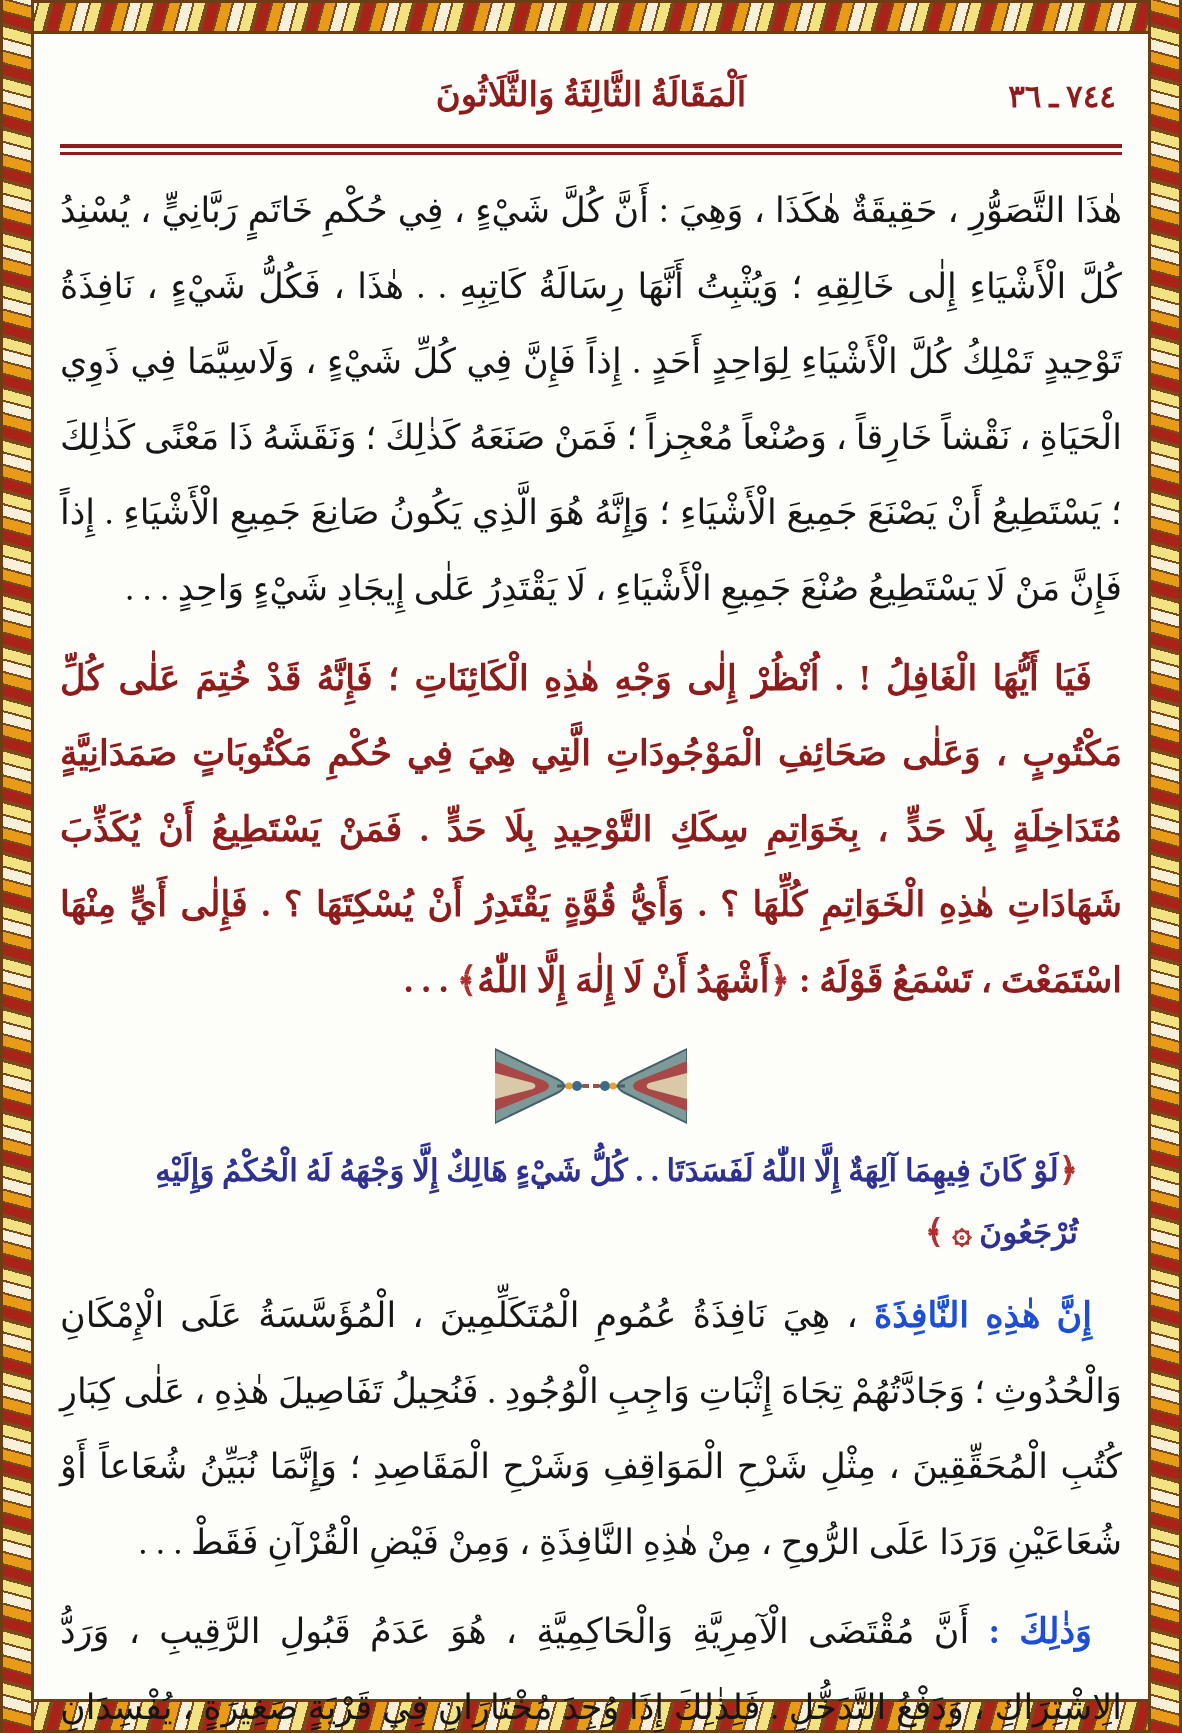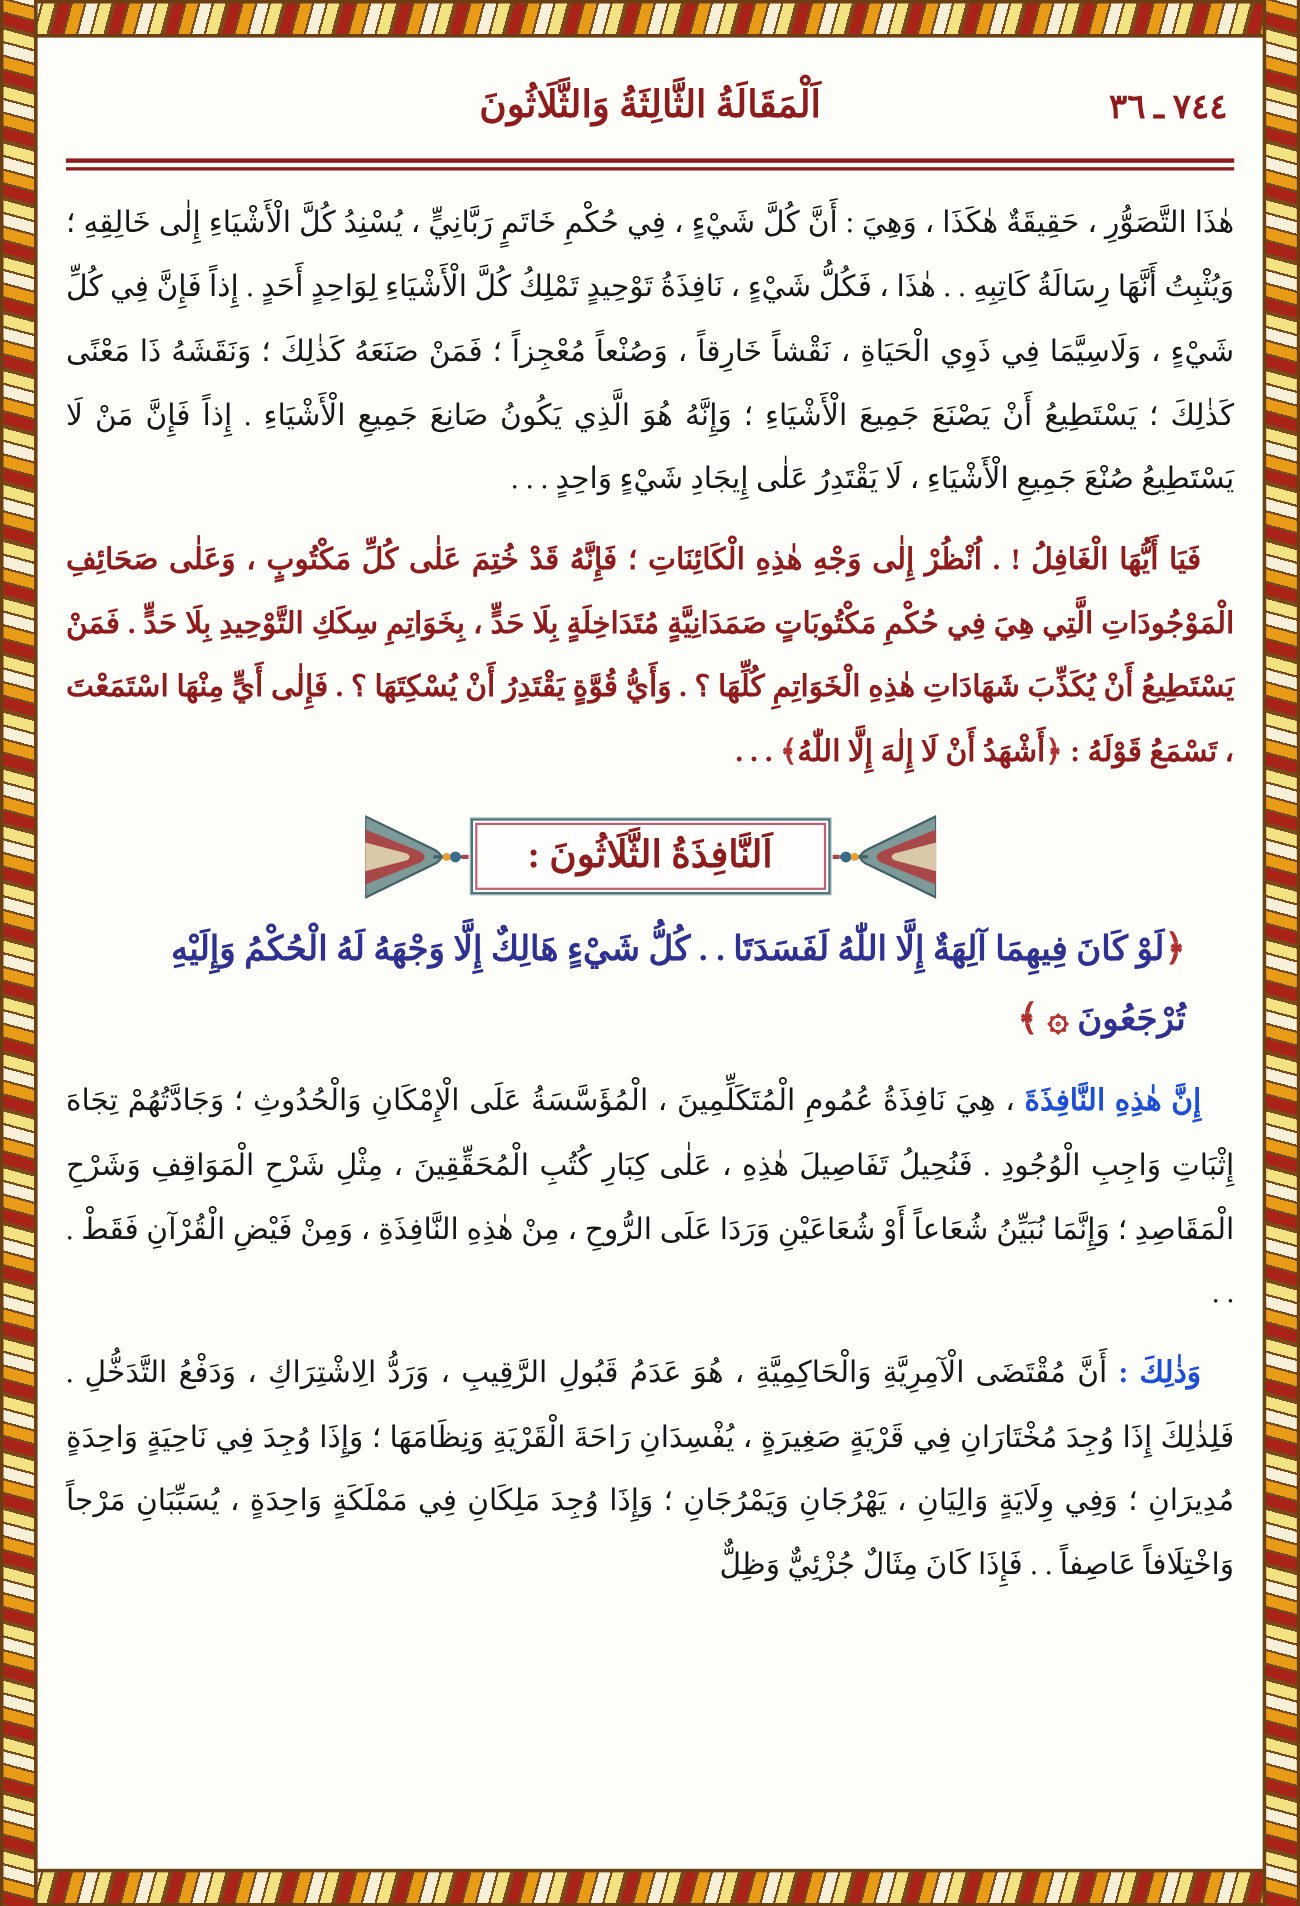--- a/index.html
+++ b/index.html
@@ -38,21 +38,21 @@
     text-align:center; font-size:34px; font-weight:bold; color:#8e1c1c;
     padding-top:12px;
   }
   .header .pageno {
     position:absolute; left:auto; right:6px; top:16px;
     font-size:31px; font-weight:bold; color:#8e1c1c;margin-left:20px;
   }
   .rule { height:4px; border-top:4px solid #8e1c1c; border-bottom:3px solid #8e1c1c; margin-top:8px; }
 
   .para {
-    font-size:27px; line-height:2.16; color:#161616;
+    font-size:35px; line-height:2.16; color:#161616;
     text-align:justify; margin:14px 0 0 0;
   }
   .para.first { margin-top:18px; }
   .para.indent { text-indent:30px; }
   .para.red { color:#8e1c1c; font-weight:bold; }
   .lead-red { color:#1d4ed8; font-weight:bold; }
   .orn-red { color:#b03030; font-weight:bold; }
 
   
   .banner { display:flex; align-items:center; justify-content:center; margin:24px 0 6px 0; }
@@ -99,23 +99,20 @@
     <div class="banner">
       <svg width="96" height="86" viewBox="0 0 96 86">
         <path d="M96 6 L96 80 L34 50 Q20 43 34 36 Z" fill="#7d9a99" stroke="#44616a" stroke-width="2"></path>
         <path d="M96 18 L96 68 L46 48 Q38 43 46 38 Z" fill="#a84848"></path>
         <path d="M96 30 L96 56 L58 46 Q53 43 58 40 Z" fill="#d9c9a8"></path>
         <path d="M34 43 L8 43" stroke="#44616a" stroke-width="3"></path>
         <circle cx="14" cy="43" r="5" fill="#3a6b8a"></circle>
         <circle cx="22" cy="43" r="3.5" fill="#e8a030"></circle>
         <path d="M8 43 l-6 0" stroke="#a84848" stroke-width="4"></path>
       </svg>
-      <div class="banner-box">
-        <div class="banner-box-inner">اَلنَّافِذَةُ الثَّلَاثُونَ :</div>
-      </div>
       <svg width="96" height="86" viewBox="0 0 96 86" style="transform:scaleX(-1)">
         <path d="M96 6 L96 80 L34 50 Q20 43 34 36 Z" fill="#7d9a99" stroke="#44616a" stroke-width="2"></path>
         <path d="M96 18 L96 68 L46 48 Q38 43 46 38 Z" fill="#a84848"></path>
         <path d="M96 30 L96 56 L58 46 Q53 43 58 40 Z" fill="#d9c9a8"></path>
         <path d="M34 43 L8 43" stroke="#44616a" stroke-width="3"></path>
         <circle cx="14" cy="43" r="5" fill="#3a6b8a"></circle>
         <circle cx="22" cy="43" r="3.5" fill="#e8a030"></circle>
         <path d="M8 43 l-6 0" stroke="#a84848" stroke-width="4"></path>
       </svg>
     </div>

